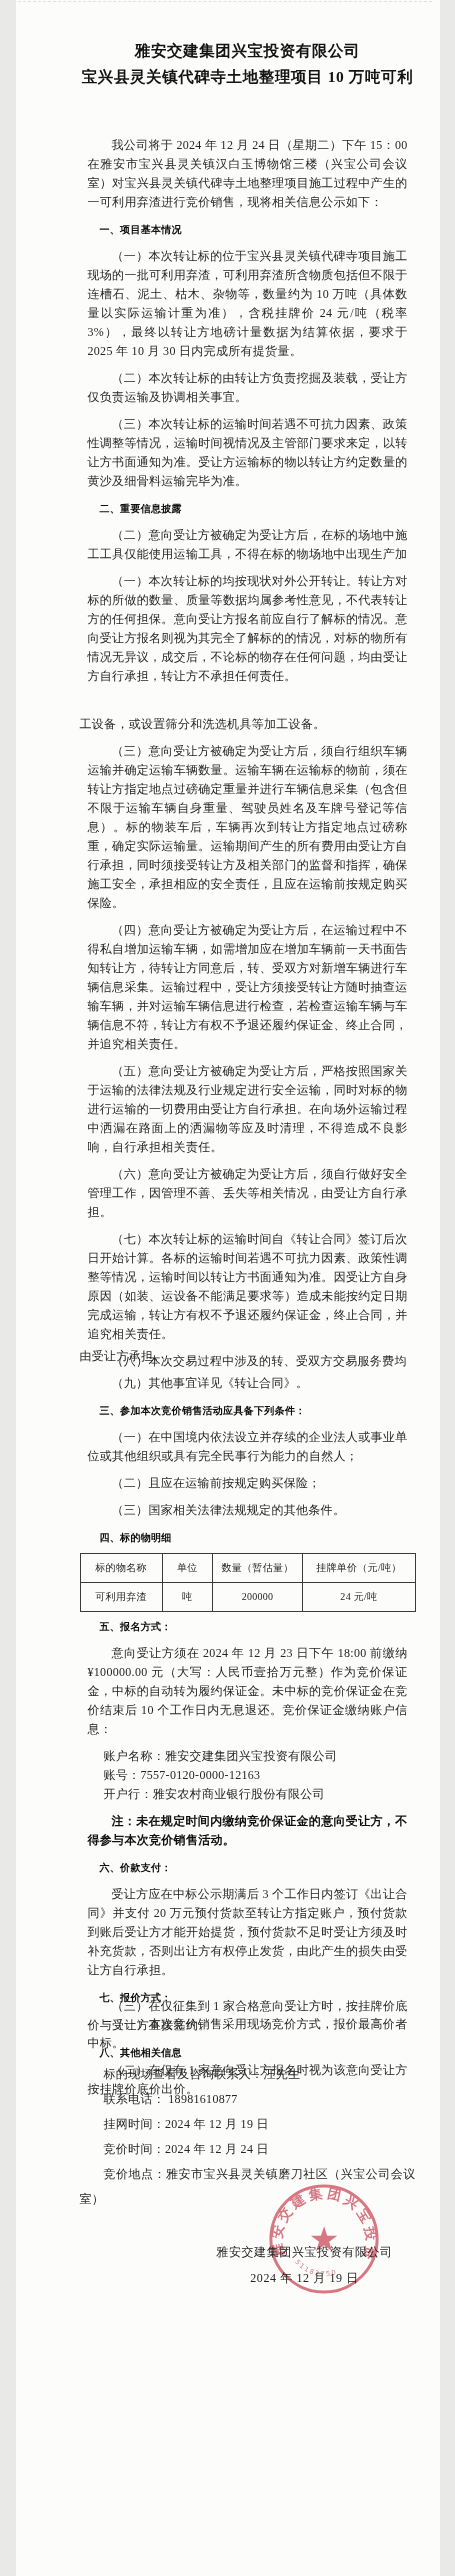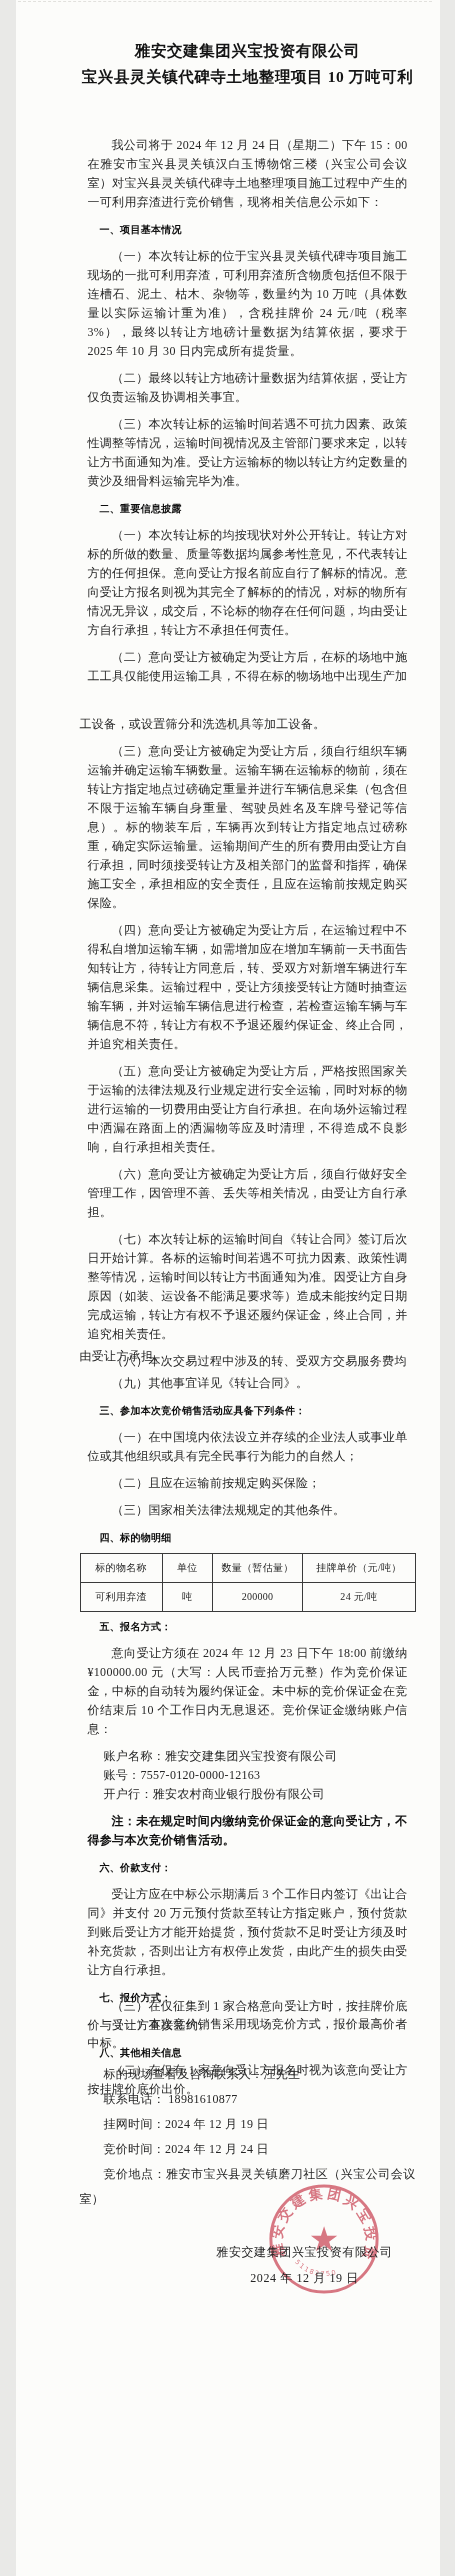--- a/index.html
+++ b/index.html
@@ -62,25 +62,25 @@
 
   <div class="abs title-block">
     <div class="title-line">雅安交建集团兴宝投资有限公司</div>
     <div class="title-line">宝兴县灵关镇代碑寺土地整理项目 10 万吨可利</div>
   </div>
 
   <div class="abs body-block p1">
     <p class="para">我公司将于 2024 年 12 月 24 日（星期二）下午 15：00 在雅安市宝兴县灵关镇汉白玉博物馆三楼（兴宝公司会议室）对宝兴县灵关镇代碑寺土地整理项目施工过程中产生的一可利用弃渣进行竞价销售，现将相关信息公示如下：</p>
     <p class="head">一、项目基本情况</p>
     <p class="para">（一）本次转让标的位于宝兴县灵关镇代碑寺项目施工现场的一批可利用弃渣，可利用弃渣所含物质包括但不限于连槽石、泥土、枯木、杂物等，数量约为 10 万吨（具体数量以实际运输计重为准），含税挂牌价 24 元/吨（税率 3%），最终以转让方地磅计量数据为结算依据，要求于 2025 年 10 月 30 日内完成所有提货量。</p>
-    <p class="para">（二）最终以转让方地磅计量数据为结算依据，受让方仅负责运输及协调相关事宜。</p>
+    <p class="para">（二）本次转让标的由转让方负责挖掘及装载，受让方仅负责运输及协调相关事宜。</p>
     <p class="para">（三）本次转让标的运输时间若遇不可抗力因素、政策性调整等情况，运输时间视情况及主管部门要求来定，以转让方书面通知为准。受让方运输标的物以转让方约定数量的黄沙及细骨料运输完毕为准。</p>
     <p class="head">二、重要信息披露</p>
+    <p class="para">（二）意向受让方被确定为受让方后，在标的场地中施工工具仅能使用运输工具，不得在标的物场地中出现生产加</p>
     <p class="para">（一）本次转让标的均按现状对外公开转让。转让方对标的所做的数量、质量等数据均属参考性意见，不代表转让方的任何担保。意向受让方报名前应自行了解标的情况。意向受让方报名则视为其完全了解标的的情况，对标的物所有情况无异议，成交后，不论标的物存在任何问题，均由受让方自行承担，转让方不承担任何责任。</p>
-    <p class="para">（二）意向受让方被确定为受让方后，在标的场地中施工工具仅能使用运输工具，不得在标的物场地中出现生产加</p>
   </div>
 
   <div class="abs body-block p2">
     <p class="cont">工设备，或设置筛分和洗选机具等加工设备。</p>
     <p class="para">（三）意向受让方被确定为受让方后，须自行组织车辆运输并确定运输车辆数量。运输车辆在运输标的物前，须在转让方指定地点过磅确定重量并进行车辆信息采集（包含但不限于运输车辆自身重量、驾驶员姓名及车牌号登记等信息）。标的物装车后，车辆再次到转让方指定地点过磅称重，确定实际运输量。运输期间产生的所有费用由受让方自行承担，同时须接受转让方及相关部门的监督和指挥，确保施工安全，承担相应的安全责任，且应在运输前按规定购买保险。</p>
     <p class="para">（四）意向受让方被确定为受让方后，在运输过程中不得私自增加运输车辆，如需增加应在增加车辆前一天书面告知转让方，待转让方同意后，转、受双方对新增车辆进行车辆信息采集。运输过程中，受让方须接受转让方随时抽查运输车辆，并对运输车辆信息进行检查，若检查运输车辆与车辆信息不符，转让方有权不予退还履约保证金、终止合同，并追究相关责任。</p>
     <p class="para">（五）意向受让方被确定为受让方后，严格按照国家关于运输的法律法规及行业规定进行安全运输，同时对标的物进行运输的一切费用由受让方自行承担。在向场外运输过程中洒漏在路面上的洒漏物等应及时清理，不得造成不良影响，自行承担相关责任。</p>
     <p class="para">（六）意向受让方被确定为受让方后，须自行做好安全管理工作，因管理不善、丢失等相关情况，由受让方自行承担。</p>
     <p class="para">（七）本次转让标的运输时间自《转让合同》签订后次日开始计算。各标的运输时间若遇不可抗力因素、政策性调整等情况，运输时间以转让方书面通知为准。因受让方自身原因（如装、运设备不能满足要求等）造成未能按约定日期完成运输，转让方有权不予退还履约保证金，终止合同，并追究相关责任。</p>
     <p class="para">（八）本次交易过程中涉及的转、受双方交易服务费均</p>

